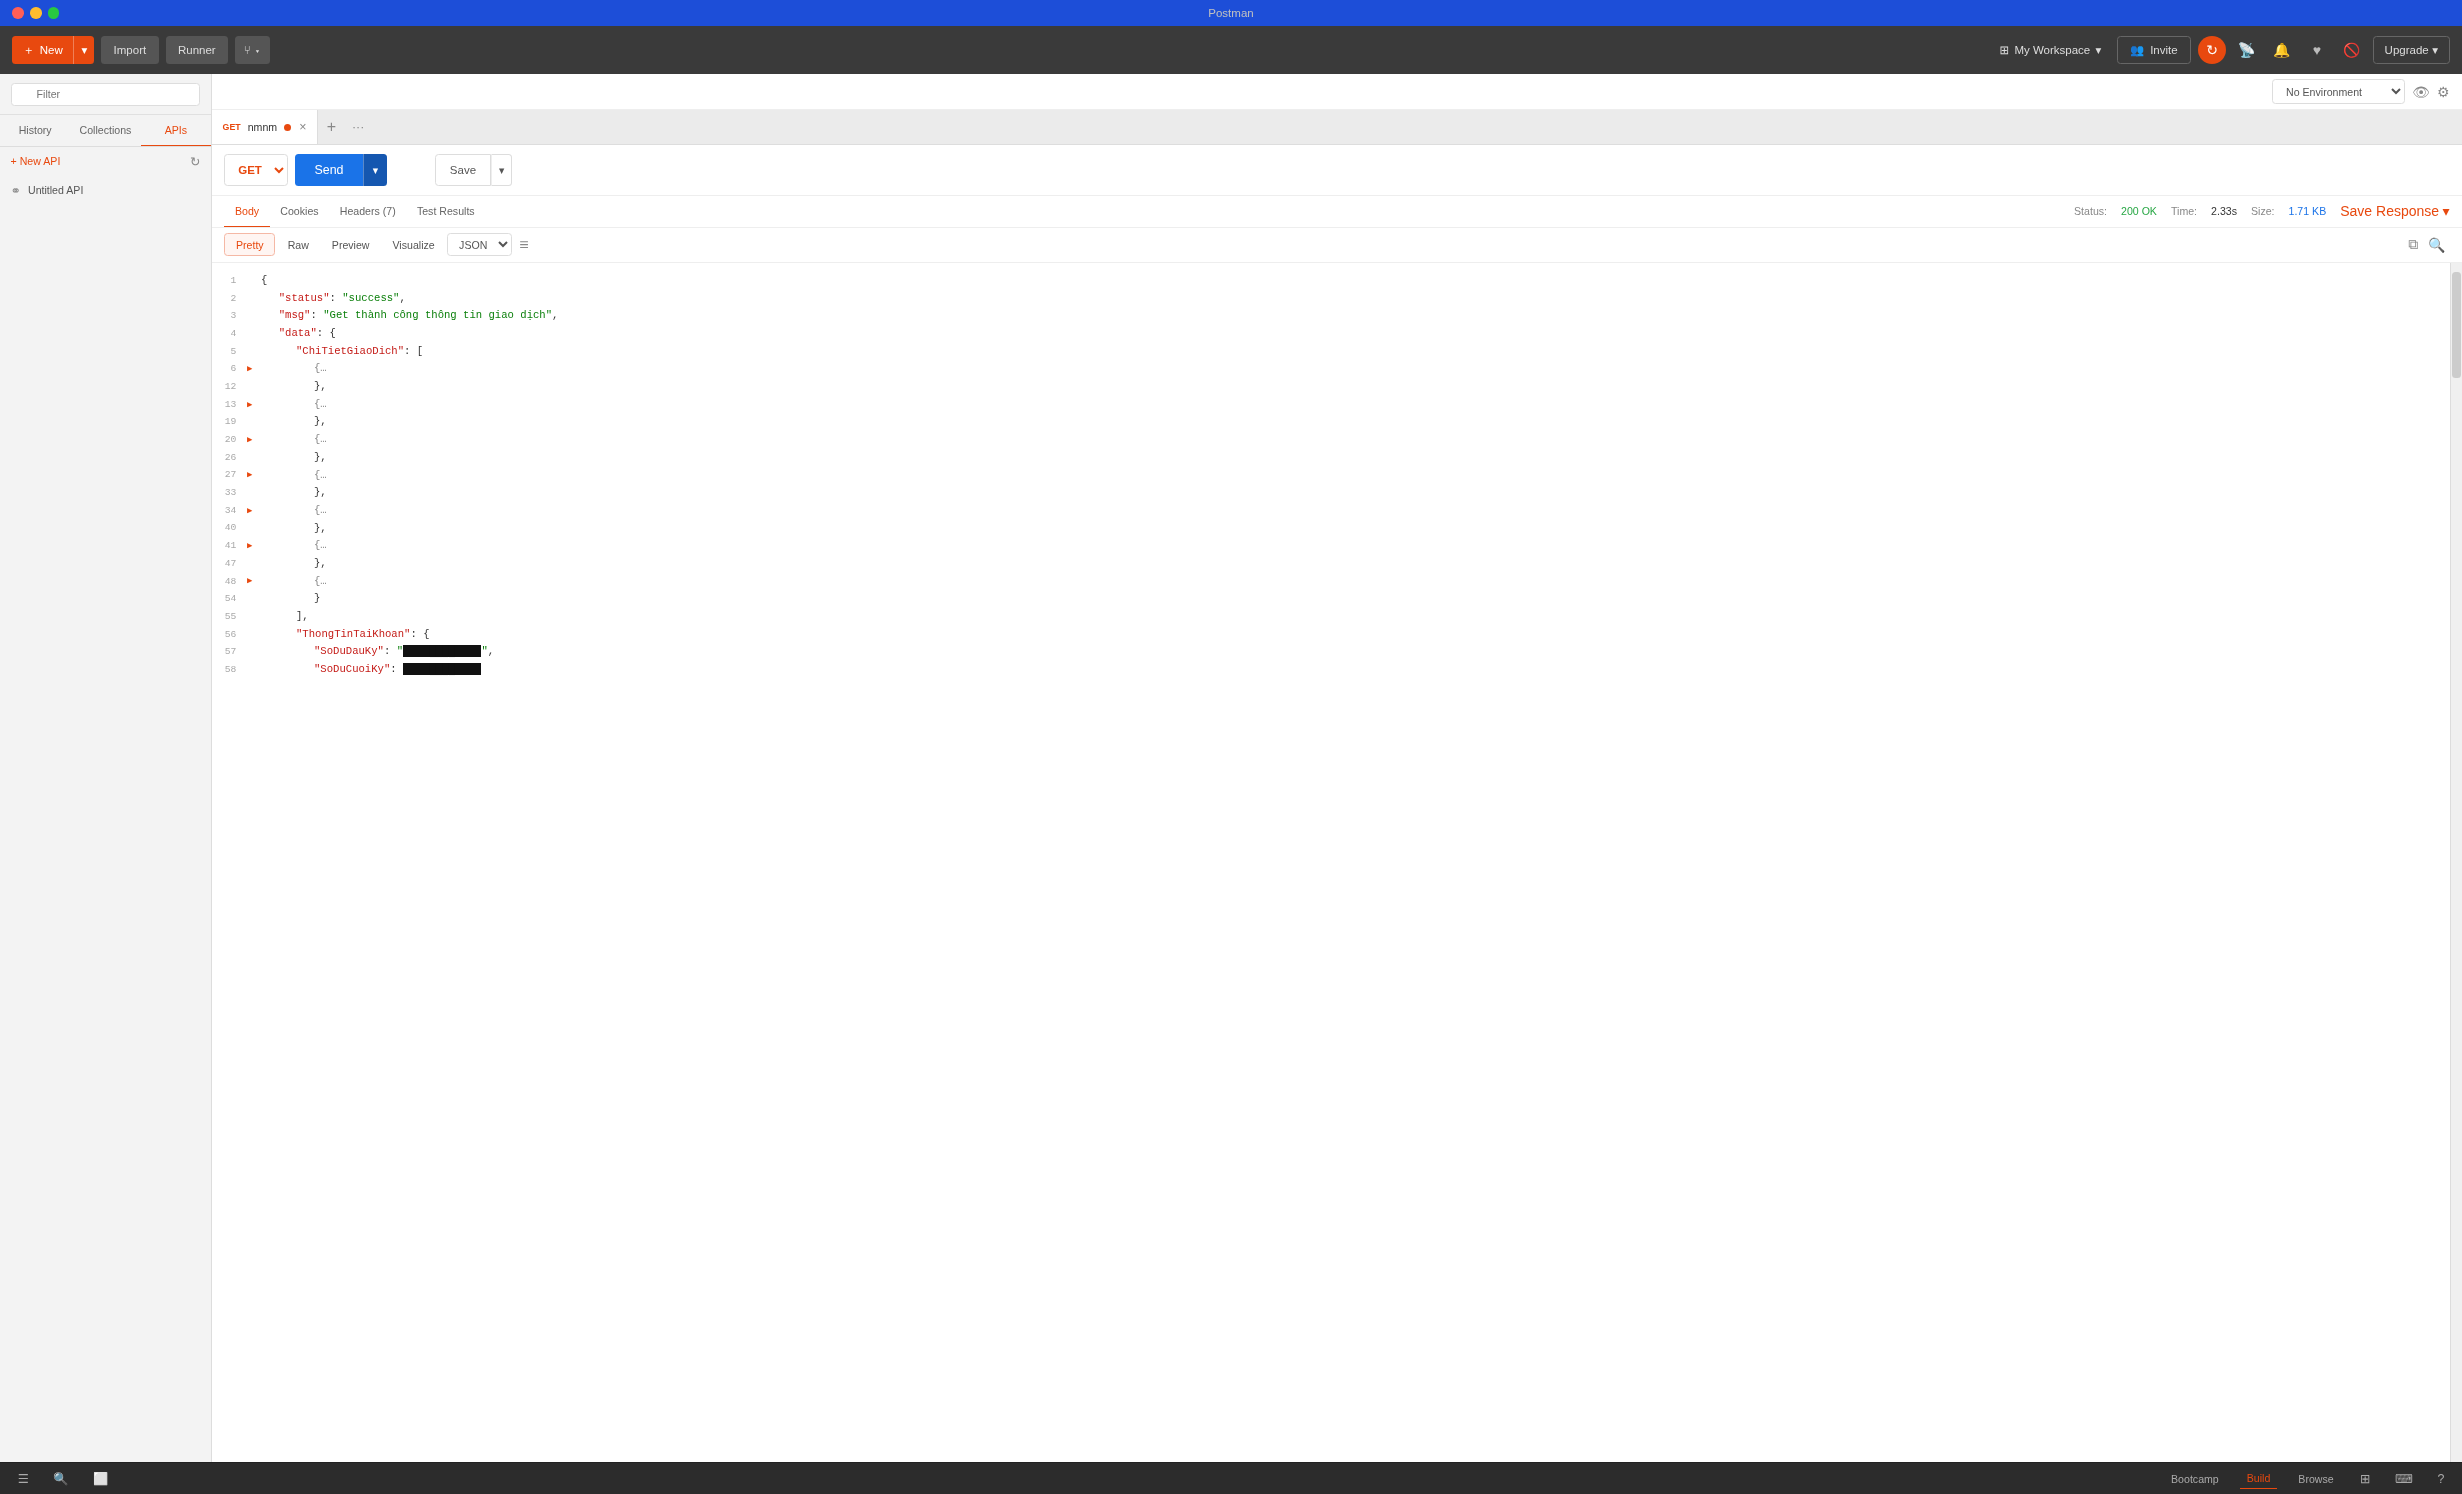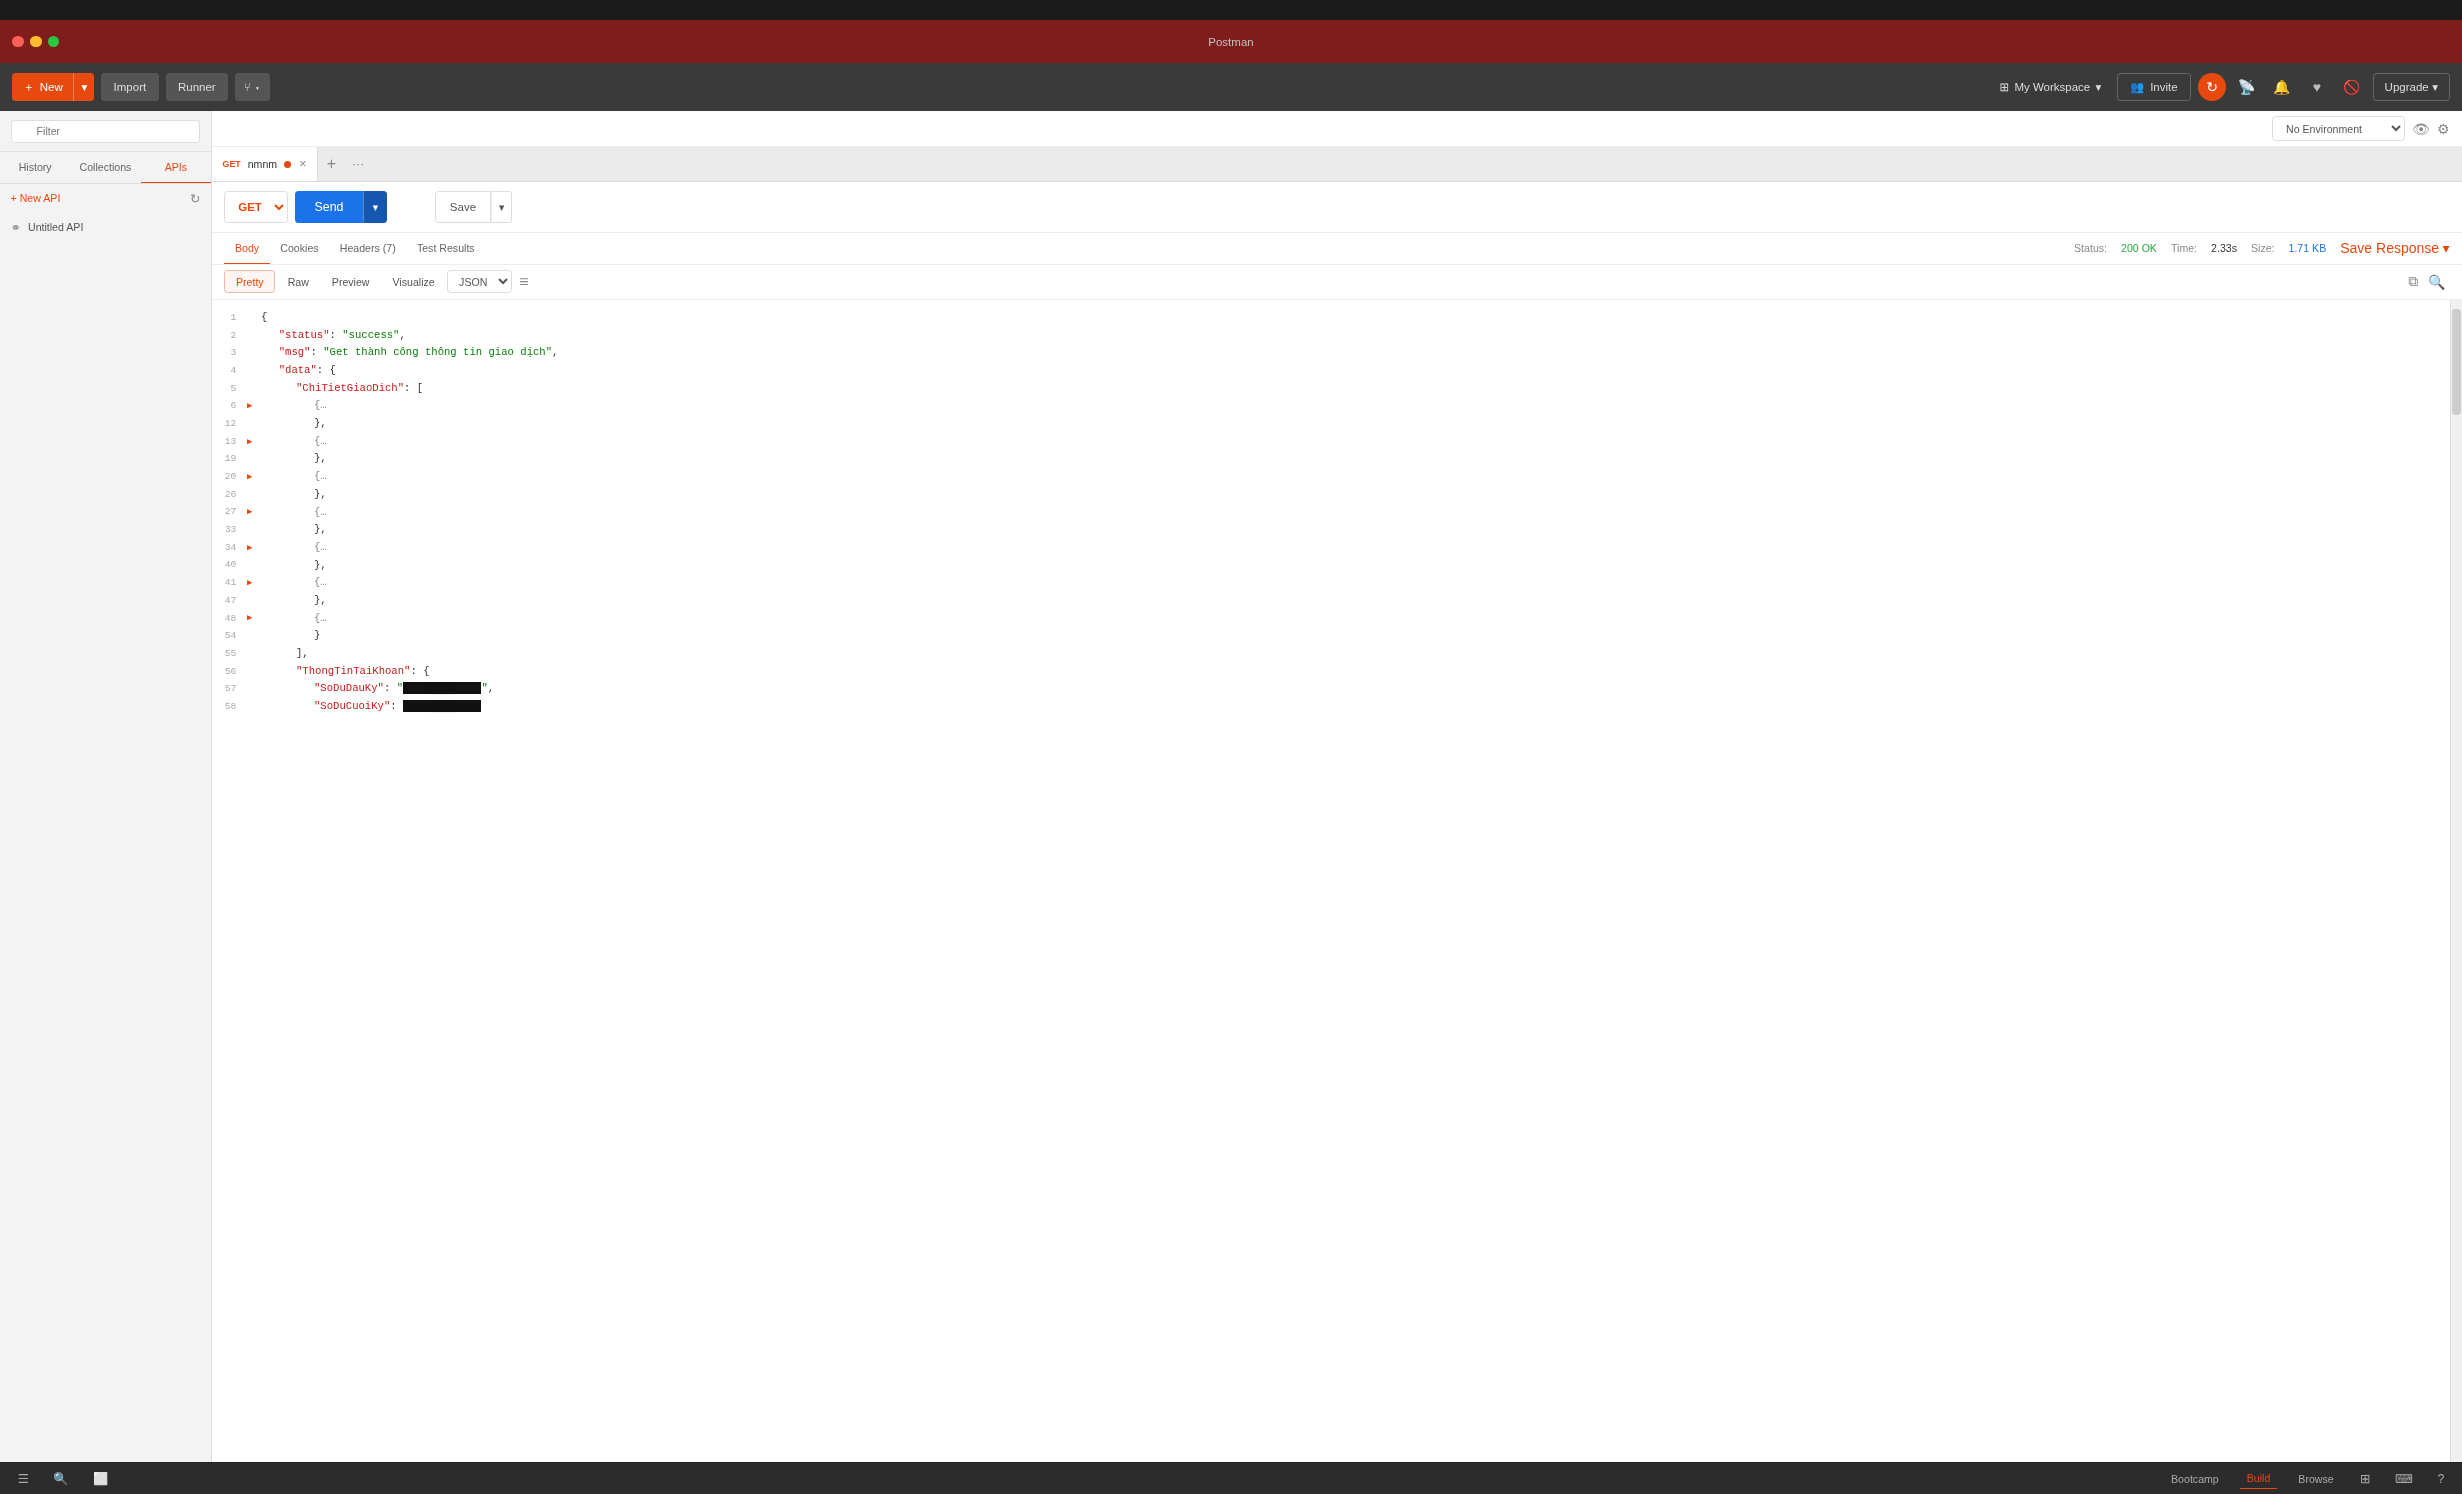--- a/index.html
+++ b/index.html
@@ -1,28 +1,27 @@
 <!DOCTYPE html>
 <html style="font-size:14px"><head>
   <meta charset="utf-8">
   <style>
     * { box-sizing: border-box; margin: 0; padding: 0; }
     body { font-family: -apple-system, BlinkMacSystemFont, 'Segoe UI', sans-serif; background: #1a1a1a; height: 100vh; display: flex; flex-direction: column; overflow: hidden; }
 
     
     .title-bar {
-      background: #7f1d1d;
-      height: 43px;
+      background: #1d4ed8;
+      height: 26px;
       display: flex;
       align-items: center;
       justify-content: center;
       position: relative;
       -webkit-app-region: drag;
       flex-shrink: 0;
-      margin-top: 20px;
     }
     .title-bar-title {
       color: #c0c0c0;
       font-size: 11.5px;
     }
     .traffic-lights {
       position: absolute;
       left: 12.4px;
       display: flex;
       gap: 6.2px;

